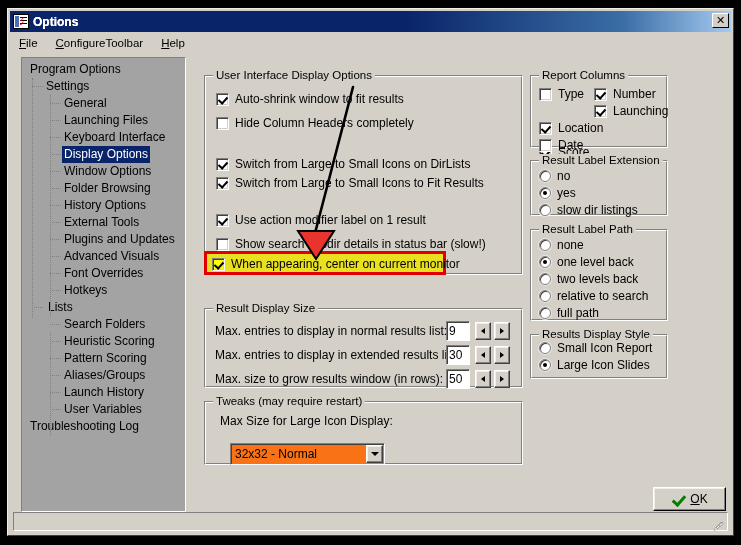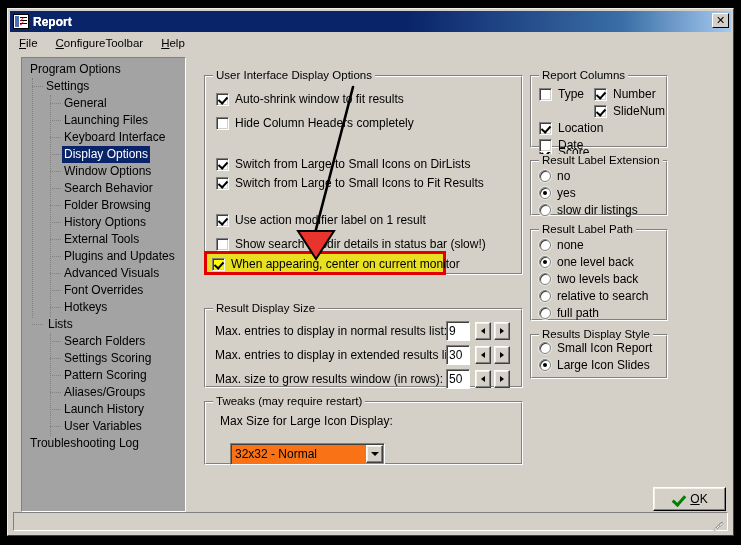--- a/index.html
+++ b/index.html
@@ -274,52 +274,51 @@
 </style>
 </head>
 <body>
 
 <div id="window">
 
   <div id="titlebar">
     <div class="ticon">
       <div class="tchecks">✓<br>✓</div>
     </div>
-    <div id="titletext">Report</div>
+    <div id="titletext">Options</div>
     <div id="closebtn">
         <span>✕</span>
       </div>
   </div>
 
   <div id="menubar">
     <div class="mi"><u>F</u><span>ile</span></div>
     <div class="mi"><u>C</u><span>onfigureToolbar</span></div>
     <div class="mi"><u>H</u><span>elp</span></div>
   </div>
 
   <div id="treepanel">
     <div class="inner" id="treeinner">
         <div class="tnode" style="padding-left: 6px;"><span class="lbl">Program Options</span></div>
         <div class="tnode" style="padding-left: 22px;"><span class="dots" style="left: 10px;"></span><span class="lbl">Settings</span></div>
         <div class="tnode" style="padding-left: 40px;"><span class="dots" style="left: 28px;"></span><span class="lbl">General</span></div>
         <div class="tnode" style="padding-left: 40px;"><span class="dots" style="left: 28px;"></span><span class="lbl">Launching Files</span></div>
         <div class="tnode" style="padding-left: 40px;"><span class="dots" style="left: 28px;"></span><span class="lbl">Keyboard Interface</span></div>
         <div class="tnode sel" style="padding-left: 40px;"><span class="dots" style="left: 28px;"></span><span class="lbl">Display Options</span></div>
         <div class="tnode" style="padding-left: 40px;"><span class="dots" style="left: 28px;"></span><span class="lbl">Window Options</span></div>
-        <div class="tnode" style="padding-left: 40px;"><span class="dots" style="left: 28px;"></span><span class="lbl">Search Behavior</span></div>
         <div class="tnode" style="padding-left: 40px;"><span class="dots" style="left: 28px;"></span><span class="lbl">Folder Browsing</span></div>
         <div class="tnode" style="padding-left: 40px;"><span class="dots" style="left: 28px;"></span><span class="lbl">History Options</span></div>
         <div class="tnode" style="padding-left: 40px;"><span class="dots" style="left: 28px;"></span><span class="lbl">External Tools</span></div>
         <div class="tnode" style="padding-left: 40px;"><span class="dots" style="left: 28px;"></span><span class="lbl">Plugins and Updates</span></div>
         <div class="tnode" style="padding-left: 40px;"><span class="dots" style="left: 28px;"></span><span class="lbl">Advanced Visuals</span></div>
         <div class="tnode" style="padding-left: 40px;"><span class="dots" style="left: 28px;"></span><span class="lbl">Font Overrides</span></div>
         <div class="tnode" style="padding-left: 40px;"><span class="dots" style="left: 28px;"></span><span class="lbl">Hotkeys</span></div>
         <div class="tnode" style="padding-left: 24px;"><span class="dots" style="left: 10px;"></span><span class="lbl">Lists</span></div>
         <div class="tnode" style="padding-left: 40px;"><span class="dots" style="left: 28px;"></span><span class="lbl">Search Folders</span></div>
-        <div class="tnode" style="padding-left: 40px;"><span class="dots" style="left: 28px;"></span><span class="lbl">Settings Scoring</span></div>
+        <div class="tnode" style="padding-left: 40px;"><span class="dots" style="left: 28px;"></span><span class="lbl">Heuristic Scoring</span></div>
         <div class="tnode" style="padding-left: 40px;"><span class="dots" style="left: 28px;"></span><span class="lbl">Pattern Scoring</span></div>
         <div class="tnode" style="padding-left: 40px;"><span class="dots" style="left: 28px;"></span><span class="lbl">Aliases/Groups</span></div>
         <div class="tnode" style="padding-left: 40px;"><span class="dots" style="left: 28px;"></span><span class="lbl">Launch History</span></div>
         <div class="tnode" style="padding-left: 40px;"><span class="dots" style="left: 28px;"></span><span class="lbl">User Variables</span></div>
         <div class="tnode" style="padding-left: 6px;"><span class="lbl">Troubleshooting Log</span></div>
         <div class="vline" style="left: 10px; top: 20px; height: 240px;"></div>
         <div class="vline" style="left: 28px; top: 37px; height: 222px;"></div>
         <div class="vline" style="left: 28px; top: 275px; height: 103px;"></div>
       </div>
   </div>
@@ -428,21 +427,21 @@
     <div class="cbrow" style="left:63px; top:11px;">
       <span class="cbox on"></span>
       <span>Number</span>
     </div>
     <div class="cbrow" style="left:8px; top:28px;margin-top:41px;">
       <span class="cbox on"></span>
       <span>Score</span>
     </div>
     <div class="cbrow" style="left:63px; top:28px;">
       <span class="cbox on"></span>
-      <span>SlideNum</span>
+      <span>Launching</span>
     </div>
     <div class="cbrow" style="left:8px; top:45px;">
       <span class="cbox on"></span>
       <span>Location</span>
     </div>
     <div class="cbrow" style="left:8px; top:62px;">
       <span class="cbox"></span>
       <span>Date</span>
     </div>
   </div>

